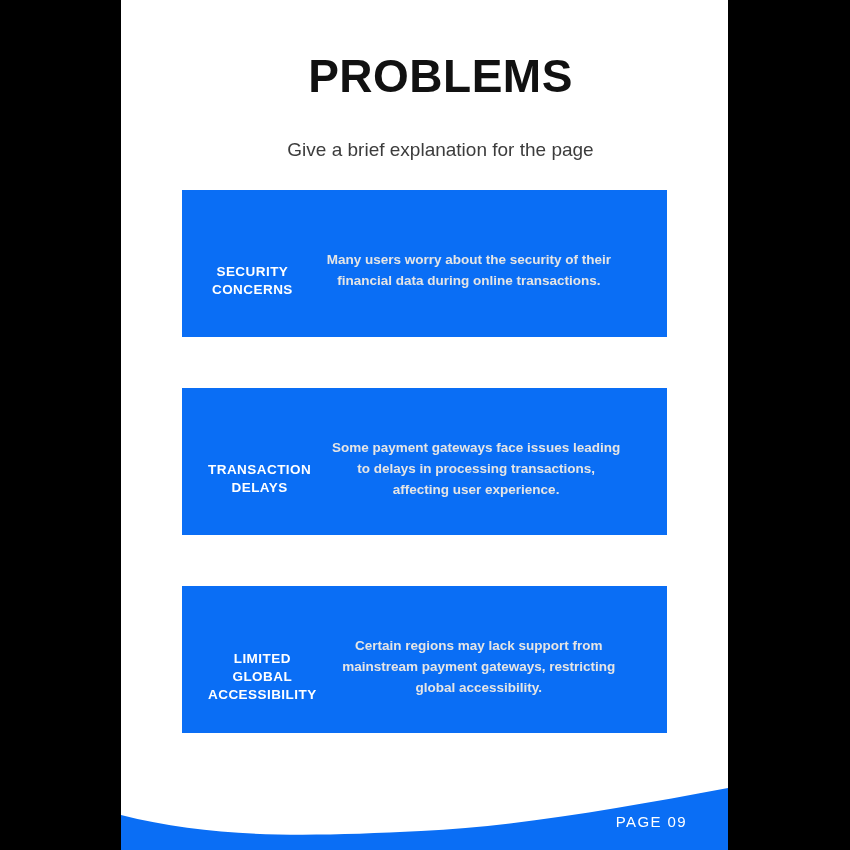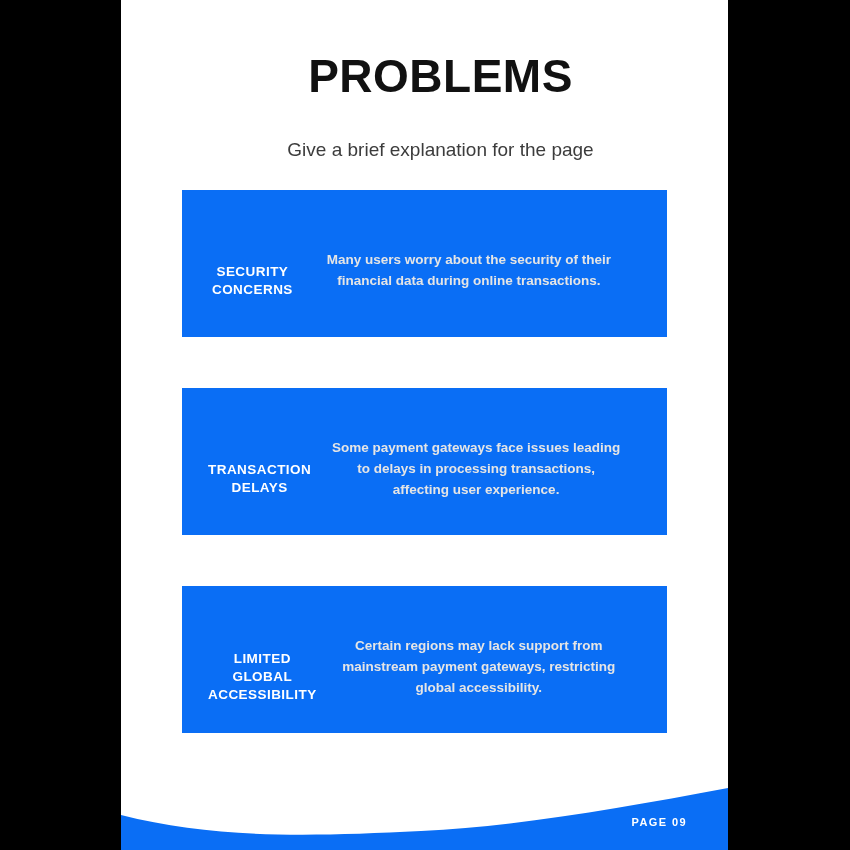--- a/index.html
+++ b/index.html
@@ -109,23 +109,23 @@
     left: 0;
     bottom: 0;
     width: 607px;
     height: 75px;
     display: block;
   }
   .page-number {
     position: absolute;
     right: 41px;           
     bottom: 21px;
-    font-size: 11px;
+    font-size: 15px;
     line-height: 14px;
-    font-weight: 700;
+    font-weight: 400;
     letter-spacing: 1.4px;
     color: #ffffff;
     text-align: right;
     margin: 0;
   }
 </style>
 </head>
 <body>
 
 <div class="canvas">

